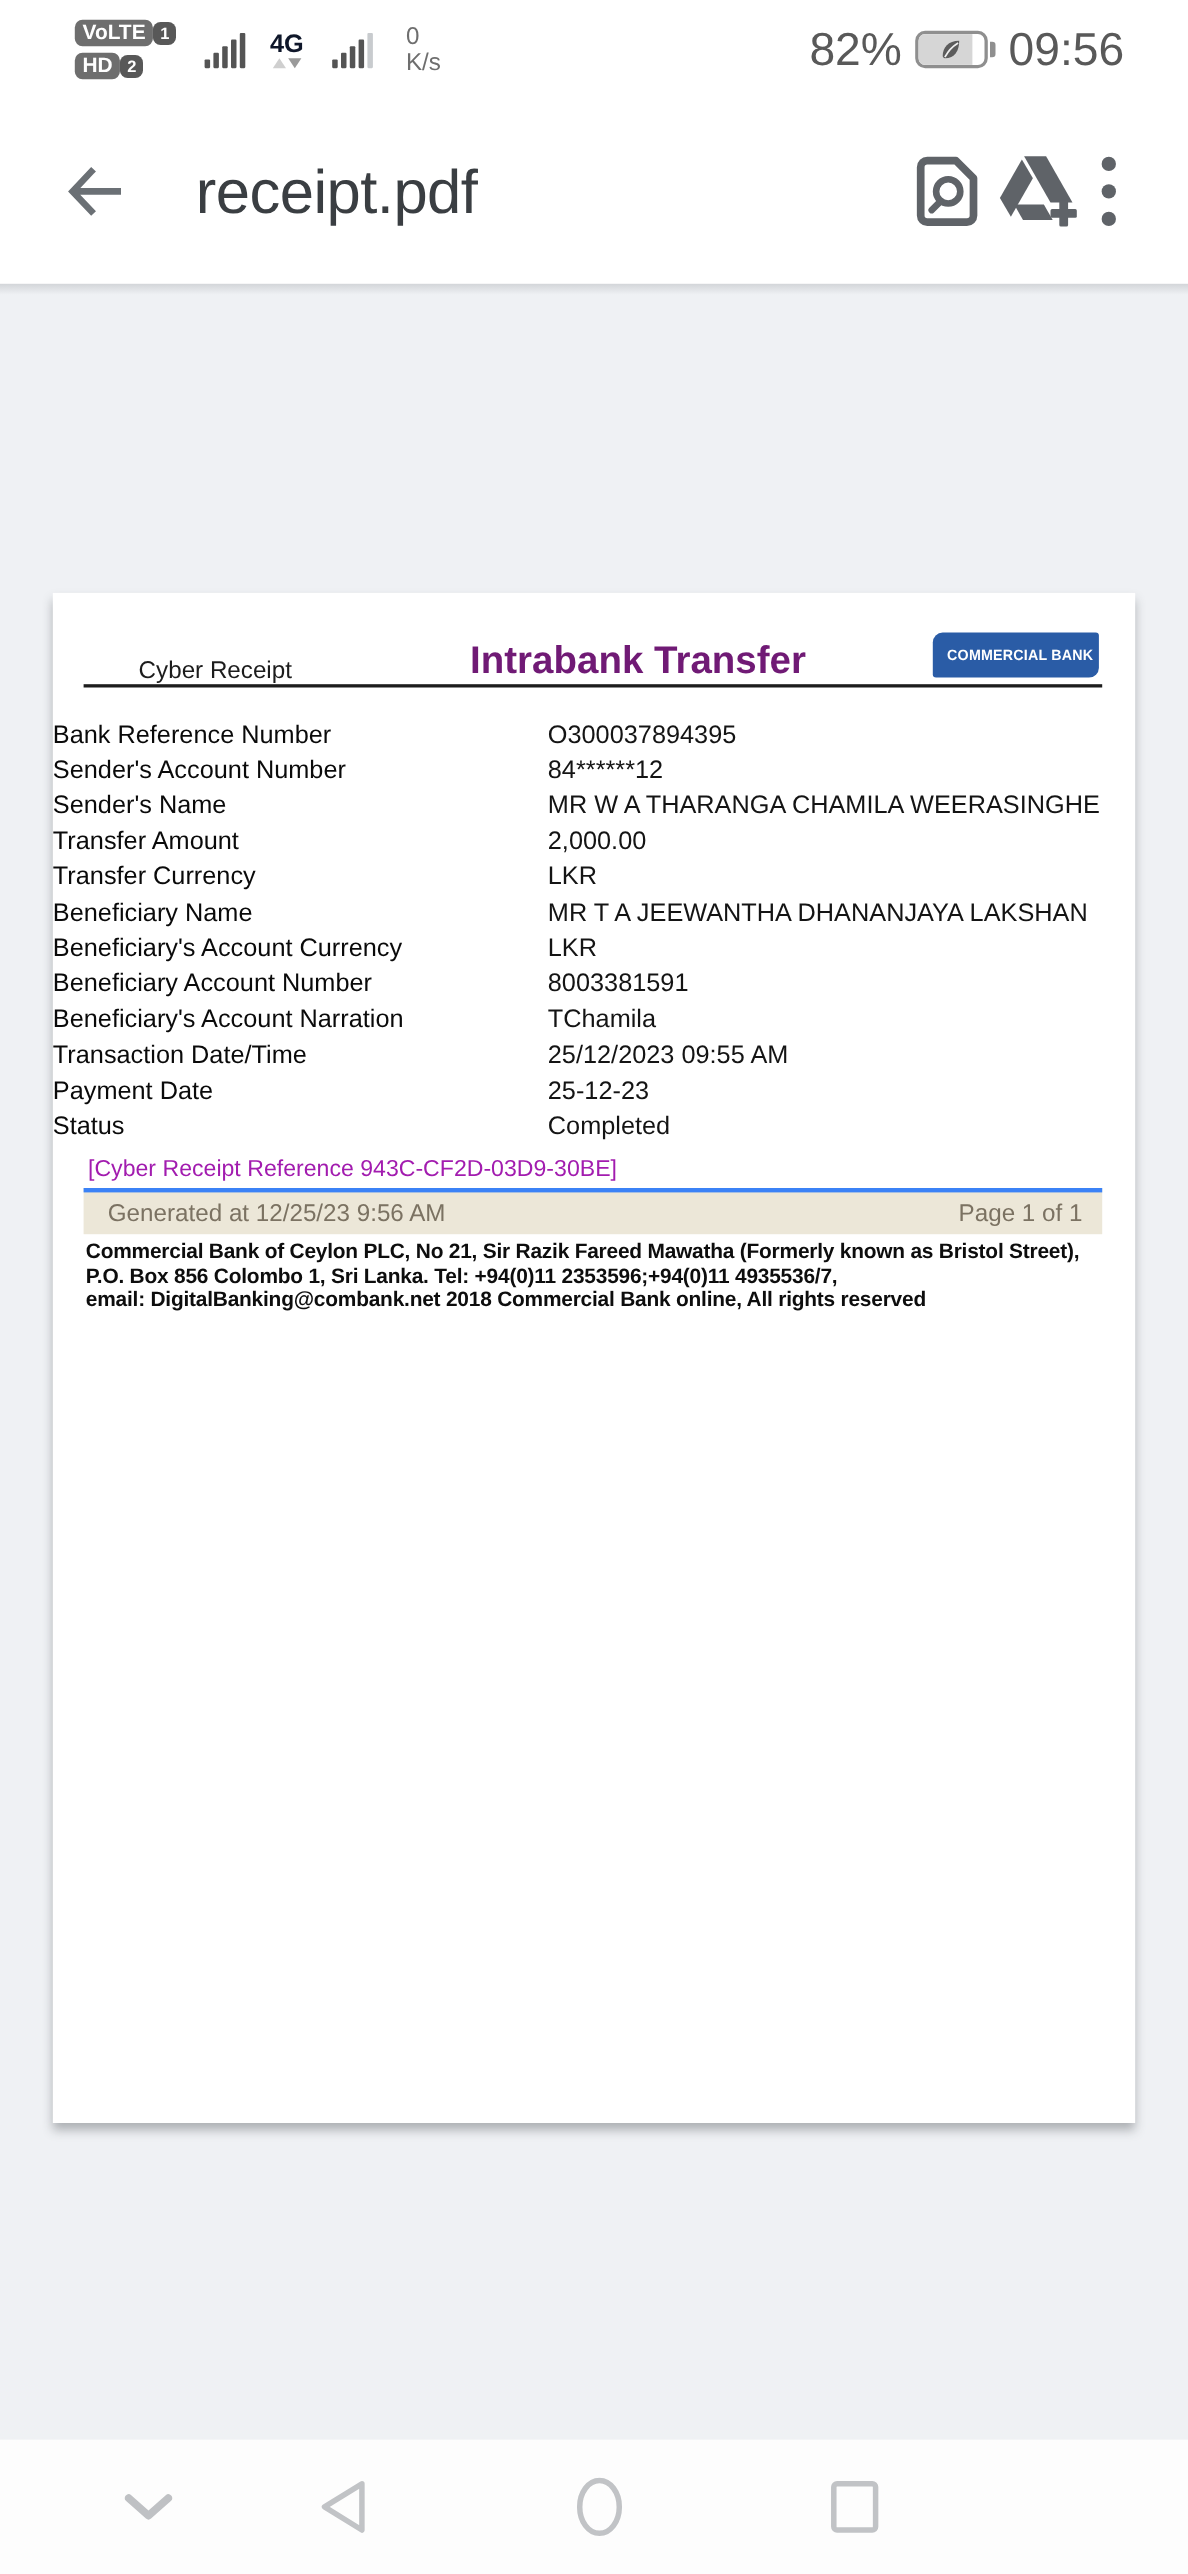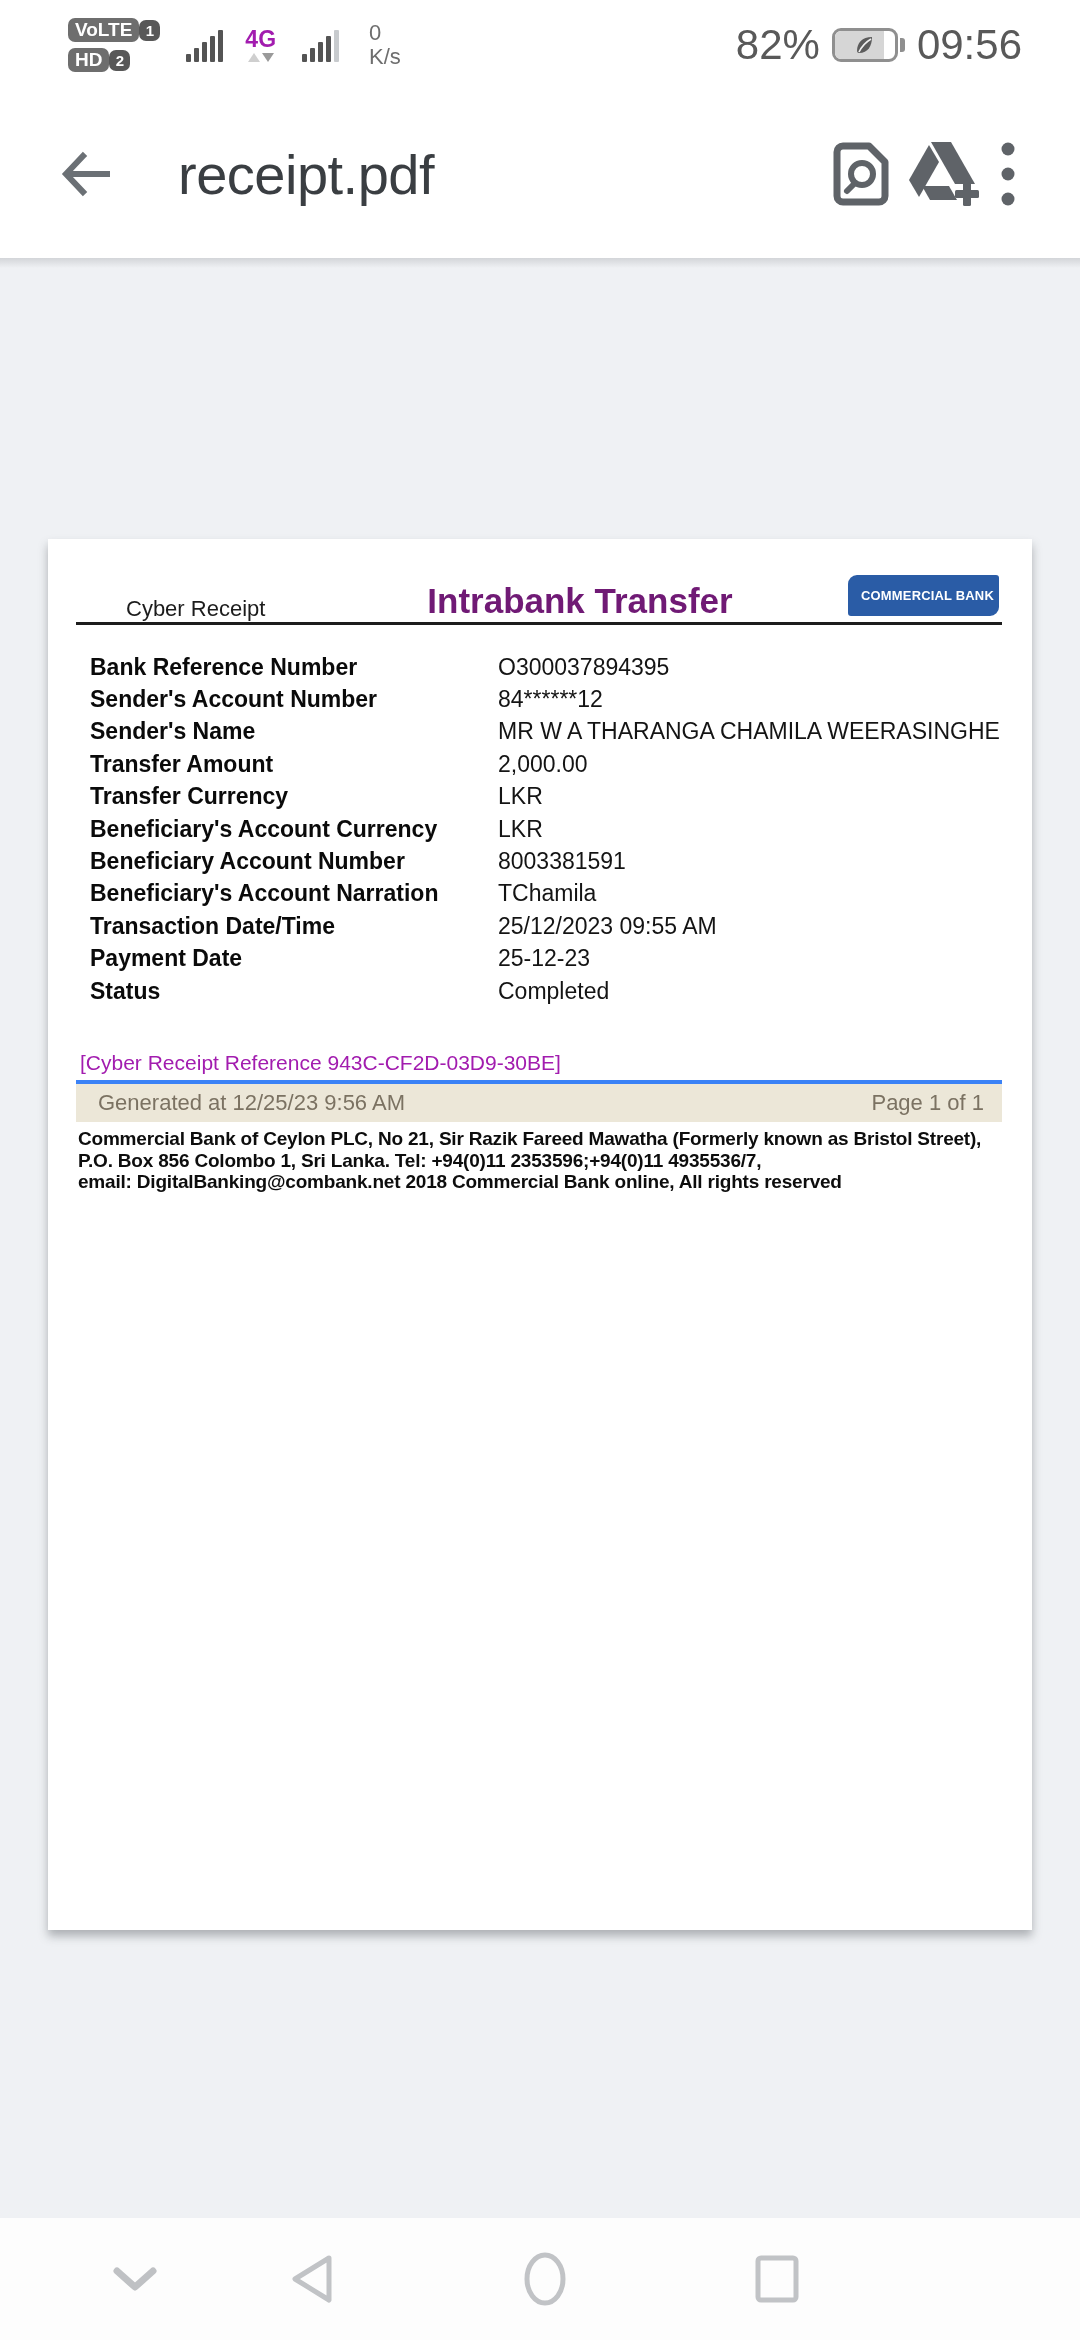--- a/index.html
+++ b/index.html
@@ -14,21 +14,21 @@
   .badges-col { display:flex; flex-direction:column; gap:6px; }
   .badge-row { display:flex; align-items:center; gap:0; }
   .pill { background:#6e6e6e; color:#fff; font-weight:bold; font-size:19px; line-height:24px;
     padding:0 7px; border-radius:7px; letter-spacing:0; }
   .simnum { background:#585858; color:#fff; font-weight:bold; font-size:15px; width:21px; height:21px;
     border-radius:7px; display:flex; align-items:center; justify-content:center; }
   .sig { display:flex; align-items:flex-end; gap:3px; height:34px; margin-left:10px; }
   .sig i { display:block; width:5px; background:#545454; border-radius:1px; }
   .sig .lt { background:#c8cbce; }
   .net4g { display:flex; flex-direction:column; align-items:center; margin-left:6px; line-height:1; }
-  .net4g .t { font-size:23px; font-weight:bold; color:#a21caf; }
+  .net4g .t { font-size:23px; font-weight:bold; color:#0f172a; }
   .net-arrows { display:flex; gap:2px; margin-top:2px; }
   .arr-up { width:0; height:0; border-left:6px solid transparent; border-right:6px solid transparent; border-bottom:9px solid #cfcfcf; }
   .arr-dn { width:0; height:0; border-left:6px solid transparent; border-right:6px solid transparent; border-top:9px solid #9a9a9a; }
   .speed { display:flex; flex-direction:column; color:#6e6e6e; font-size:22px; line-height:24px; margin-left:14px; }
   .sb-right { display:flex; align-items:center; gap:12px; color:#595959; font-size:42px; }
   .battery { position:relative; display:flex; align-items:center; }
   .bat-body { width:66px; height:34px; border:3px solid #8f8f8f; border-radius:9px; background:#fff; position:relative; overflow:hidden; display:flex; align-items:center; justify-content:center; }
   .bat-fill { position:absolute; left:0; top:0; bottom:0; width:82%; background:#d6d6d6; }
   .bat-cap { width:5px; height:14px; background:#8f8f8f; border-radius:0 3px 3px 0; margin-left:2px; }
   .leaf { position:relative; z-index:1; }
@@ -48,21 +48,21 @@
 
   .cyber-label { position:absolute; left:78px; top:57px; font-size:22px; color:#1c1c1c; }
   .doc-title { position:absolute; left:0; top:42px; width:1064px; text-align:center; font-size:35px; font-weight:bold; color:#701a75; }
   .bank-logo { position:absolute; left:800px; top:36px; width:151px; height:41px; background:#2a5ca6;
     border-radius:9px 3px 9px 3px; display:flex; align-items:center; padding-left:8px; gap:5px; }
   .bank-logo .bank-name { color:#fff; font-size:13.5px; font-weight:bold; letter-spacing:0.2px; transform:scaleX(0.96); transform-origin:left; white-space:nowrap; }
   .header-rule { position:absolute; left:28px; top:83px; width:926px; height:3px; background:#1d1d1d; }
 
   .fields { position:absolute; left:0; top:112px; width:984px; }
   .field-row { display:flex; height:32.4px; align-items:center; }
-  .f-label { width:450px; padding-left:42px; font-size:23px; font-weight:bold; color:#0a0a0a; white-space:nowrap; }
+  .f-label { width:450px; font-size:23px; font-weight:normal; color:#0a0a0a; white-space:nowrap; }
   .f-value { font-size:23px; color:#141414; white-space:nowrap; }
 
   .ref-line { position:absolute; left:32px; top:512px; font-size:21px; color:#a21caf; }
   .gen-bar { position:absolute; left:28px; top:541px; width:926px; height:42px; background:#ece7d8;
     border-top:4px solid #3b82f6; display:flex; align-items:center; justify-content:space-between;
     padding:0 18px 0 22px; color:#7b7262; font-size:22px; }
   .pdf-footer { position:absolute; left:30px; top:589px; width:930px; font-size:19px; font-weight:bold;
     color:#0d0d0d; line-height:21.5px; letter-spacing:-0.2px; }
 
   
@@ -191,20 +191,24 @@
           </div>
           <div class="field-row">
             <div class="f-label">Transfer Amount</div>
             <div class="f-value">2,000.00</div>
           </div>
           <div class="field-row">
             <div class="f-label">Transfer Currency</div>
             <div class="f-value">LKR</div>
           </div>
           <div class="field-row">
+            <div class="f-label">Beneficiary Name</div>
+            <div class="f-value">MR T A JEEWANTHA DHANANJAYA LAKSHAN</div>
+          </div>
+          <div class="field-row">
             <div class="f-label">Beneficiary's Account Currency</div>
             <div class="f-value">LKR</div>
           </div>
           <div class="field-row">
             <div class="f-label">Beneficiary Account Number</div>
             <div class="f-value">8003381591</div>
           </div>
           <div class="field-row">
             <div class="f-label">Beneficiary's Account Narration</div>
             <div class="f-value">TChamila</div>

